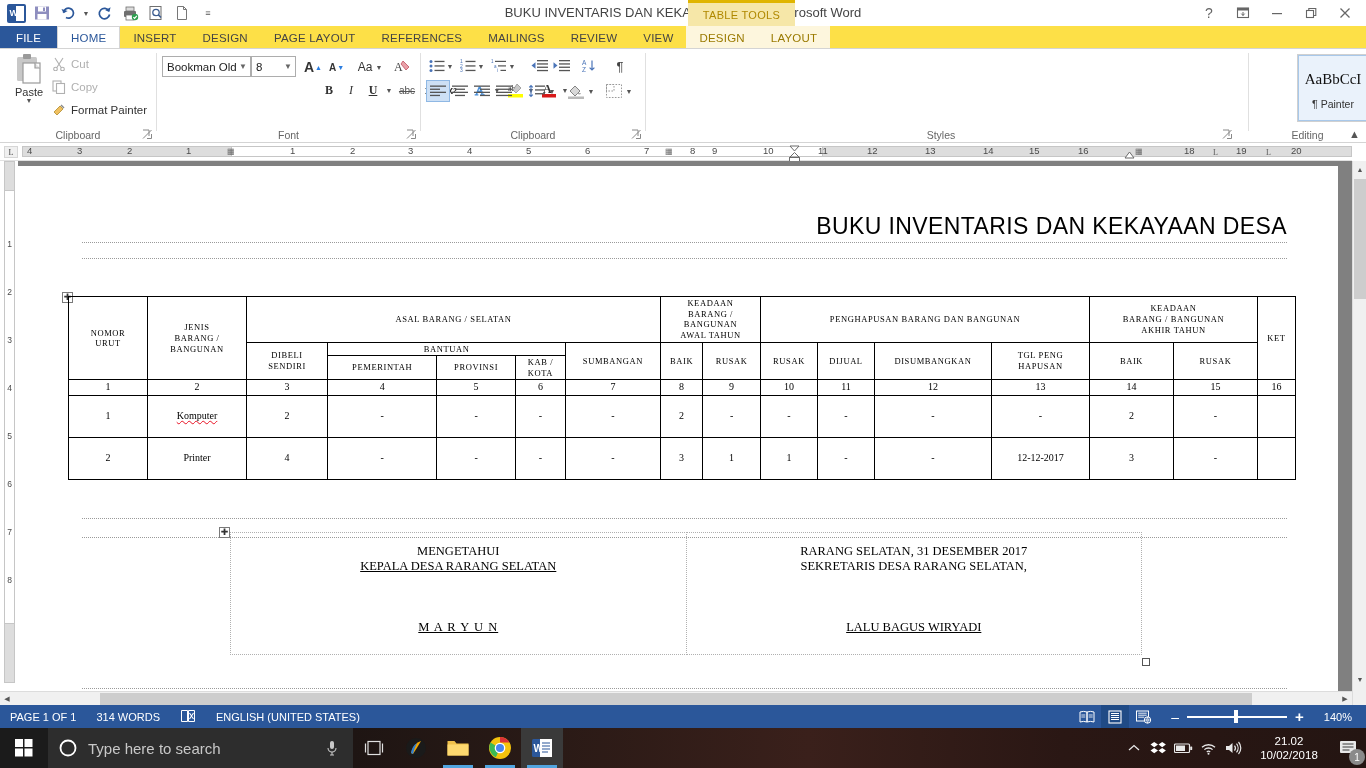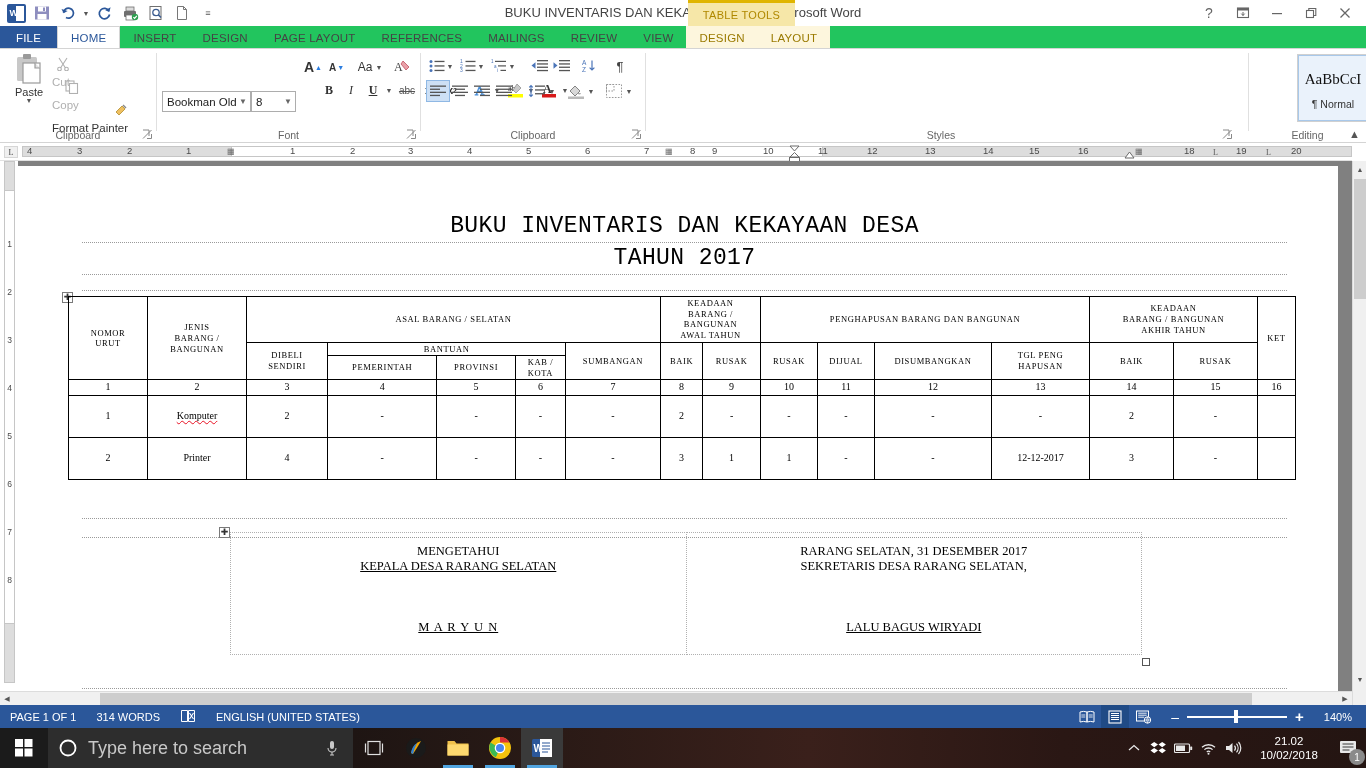--- a/index.html
+++ b/index.html
@@ -19,41 +19,41 @@
   .wordlogo span{position:absolute;left:3px;top:4px;color:#fff;font-size:9px;font-weight:bold;z-index:2;}
   .title-text{position:absolute;left:0;top:0;width:1366px;height:26px;line-height:26px;text-align:center;font-size:13px;color:#444;}
   .tabletools{position:absolute;left:688px;top:0;width:107px;height:26px;background:#f6e7a8;border-top:3px solid #e0b500;text-align:center;line-height:24px;font-size:11px;color:#b08800;letter-spacing:.3px;}
   .winbtns{position:absolute;right:4px;top:2px;display:flex;align-items:center;gap:0px;}
   .winbtn{width:34px;height:22px;display:flex;align-items:center;justify-content:center;color:#666;font-size:14px;cursor:pointer;}
   .signin{position:absolute;right:42px;top:28px;font-size:12px;color:#555;cursor:pointer;}
   .avatar{position:absolute;right:6px;top:26px;width:26px;height:24px;cursor:pointer;}
   .avatar svg{display:block;}
 
   
-  .tabs{position:absolute;left:0;top:26px;width:1366px;height:23px;background:#22c55e;display:flex;align-items:stretch;}
+  .tabs{position:absolute;left:0;top:26px;width:1366px;height:23px;background:#fde047;display:flex;align-items:stretch;}
   .tab{padding:0 13px;font-size:11.5px;color:#444;display:flex;align-items:center;cursor:pointer;letter-spacing:.2px;}
   .tab.file{background:#2b579a;color:#fff;padding:0 16px;}
   .tab.active{color:#2b579a;background:#fff;border-left:1px solid #d4d4d4;border-right:1px solid #d4d4d4;border-top:1px solid #d4d4d4;}
   .tab.tt{background:#fdf6dd;color:#9a7a00;}
   .tabline{position:absolute;left:0;top:48px;width:1366px;height:1px;background:#d4d4d4;}
 
   
   .ribbon{position:absolute;left:0;top:49px;width:1366px;height:94px;background:#fff;border-bottom:1px solid #d4d4d4;}
   .group{position:absolute;top:0;height:93px;}
   .group-label{position:absolute;bottom:1px;width:100%;text-align:center;font-size:10.5px;color:#666;}
   .gdiv{position:absolute;top:4px;width:1px;height:78px;background:#e0e0e0;}
   .dlg{position:absolute;bottom:2px;right:3px;width:11px;height:11px;cursor:pointer;color:#888;font-size:9px;}
 
   
   .paste-btn{position:absolute;left:6px;top:4px;width:46px;height:72px;display:flex;flex-direction:column;align-items:center;cursor:pointer;}
   .paste-lbl{font-size:11px;color:#333;margin-top:1px;}
-  .clip-item{position:absolute;left:52px;font-size:11.5px;color:#b0b0b0;display:flex;align-items:flex-end;gap:5px;cursor:default;flex-direction:column;}
-
-  
-  .fontbox{position:absolute;border:1px solid #adadad;background:#fff;height:21px;display:flex;align-items:center;font-size:11.5px;color:#222;padding-left:4px;cursor:text;margin-top:35px;}
+  .clip-item{position:absolute;left:52px;font-size:11.5px;color:#b0b0b0;display:flex;align-items:center;gap:5px;cursor:default;}
+
+  
+  .fontbox{position:absolute;border:1px solid #adadad;background:#fff;height:21px;display:flex;align-items:center;font-size:11.5px;color:#222;padding-left:4px;cursor:text;}
   .fcaret{margin-left:auto;margin-right:3px;color:#666;font-size:8px;}
   .fbtn{position:absolute;height:22px;display:flex;align-items:center;justify-content:center;cursor:pointer;font-size:12px;color:#333;}
 
   
   .pbtn{position:absolute;width:20px;height:20px;display:flex;align-items:center;justify-content:center;cursor:pointer;}
   .pbtn.sel{background:#cde0f5;outline:1px solid #8fb8e4;}
 
   
   .stylebox{position:absolute;left:651px;top:5px;width:577px;height:68px;border:1px solid #d0d0d0;background:#fff;display:flex;}
   .style-item{width:70px;height:66px;display:flex;flex-direction:column;align-items:center;justify-content:center;cursor:pointer;border:1px solid transparent;overflow:hidden;}
@@ -69,21 +69,21 @@
   .vruler{position:absolute;left:0;top:161px;width:18px;height:544px;background:#fff;}
   .vr-grey{position:absolute;left:4px;width:11px;background:#dddddd;border:1px solid #c6c6c6;}
   .vr-white{position:absolute;left:4px;width:11px;background:#fff;border-left:1px solid #c6c6c6;border-right:1px solid #c6c6c6;}
   .vr-num{position:absolute;left:4px;width:11px;text-align:center;font-size:8.5px;color:#4a4a4a;}
 
   
   .docarea{position:absolute;left:18px;top:161px;width:1334px;height:544px;background:#808080;overflow:hidden;}
   .page{position:absolute;left:0px;top:5px;width:1320px;height:600px;background:#fff;}
 
   
-  .doc-title{text-align:center;font-family:Liberation Mono, monospace;letter-spacing:.4px;}
+  .doc-title{text-align:right;font-family:Liberation Sans, sans-serif;letter-spacing:.4px;}
   .dotline{border-bottom:1px dotted #9a9a9a;}
 
   table.inv{border-collapse:collapse;font-family:"Liberation Serif", serif;}
   table.inv td{border:1px solid #000;text-align:center;vertical-align:middle;font-size:8.5px;letter-spacing:.6px;line-height:1.25;padding:1px 2px;}
   table.inv td.num{letter-spacing:0;font-size:10px;}
   table.inv td.data{font-size:10px;letter-spacing:0;height:42px;}
   .misspell{text-decoration:underline wavy #e81123;text-decoration-skip-ink:none;}
 
   table.sign{border-collapse:collapse;font-family:"Liberation Serif", serif;width:100%;}
   table.sign td{border:1px dotted #b0b0b0;text-align:center;vertical-align:top;font-size:12.5px;padding:0;}
@@ -103,21 +103,21 @@
   .status{position:absolute;left:0;top:705px;width:1366px;height:23px;background:#2b579a;color:#fff;font-size:11px;display:flex;align-items:center;}
   .st-item{padding:0 10px;cursor:pointer;white-space:nowrap;}
   .viewbtn{width:28px;height:23px;display:flex;align-items:center;justify-content:center;cursor:pointer;}
   .viewbtn.active{background:#204b86;}
   .zoomtrack{position:relative;width:100px;height:23px;display:flex;align-items:center;}
 
   
   .taskbar{position:absolute;left:0;top:728px;width:1366px;height:40px;background:#1b1b1b;display:flex;align-items:center;}
   .startbtn{width:48px;height:40px;display:flex;align-items:center;justify-content:center;cursor:pointer;}
   .searchbox{width:305px;height:40px;background:#2d2d2d;display:flex;align-items:center;padding:0 10px;cursor:text;}
-  .search-ph{color:#c8c8c8;font-size:18px;margin-left:10px;}
+  .search-ph{color:#c8c8c8;font-size:15px;margin-left:10px;}
   .tb-icon{width:42px;height:40px;display:flex;align-items:center;justify-content:center;cursor:pointer;position:relative;}
   .tb-icon.active{background:#3a3a3a;}
   .tb-icon.active::after{content:"";position:absolute;bottom:0;left:6px;width:30px;height:3px;background:#51a5e0;}
   .tb-icon.open::after{content:"";position:absolute;bottom:0;left:6px;width:30px;height:3px;background:#51a5e0;}
   .tray{margin-left:auto;display:flex;align-items:center;height:40px;}
   .tray-icon{width:25px;height:40px;display:flex;align-items:center;justify-content:center;cursor:pointer;color:#e8e8e8;}
   .clock{width:86px;height:40px;display:flex;flex-direction:column;align-items:center;justify-content:center;color:#fff;font-size:11.5px;line-height:14px;cursor:pointer;}
   .notif{width:34px;height:40px;display:flex;align-items:center;justify-content:center;cursor:pointer;position:relative;}
   .taskbar-bg{position:absolute;left:353px;top:728px;width:1013px;height:40px;background:linear-gradient(90deg,#1e1513 0%,#2a1a16 20%,#3a201b 45%,#2a1714 70%,#241512 100%);}
 </style>
@@ -475,21 +475,21 @@
           <path d="M5 9.5 h4.5 V5" fill="none" stroke="#888" stroke-width="1"></path>
         </svg>
     </div>
   </div>
   <div class="gdiv" style="left:645px"></div>
 
   <div class="group" style="left:646px;width:600px;">
     <div class="stylebox">
       <div class="style-item sel">
         <div class="style-prev">AaBbCcI</div>
-        <div class="style-name">¶ Normal</div>
+        <div class="style-name">¶ Painter</div>
       </div>
 
     </div>
     <div class="group-label" style="left:0;width:590px">Styles</div>
     <div class="dlg" style="right:13px">
       <svg width="11" height="11" viewBox="0 0 11 11">
           <path d="M1 1 h6 v6" fill="none" stroke="#888" stroke-width="1"></path>
           <path d="M1 9.5 L9.5 1" stroke="#888" stroke-width="1"></path>
           <path d="M5 9.5 h4.5 V5" fill="none" stroke="#888" stroke-width="1"></path>
         </svg>
@@ -565,21 +565,20 @@
   <div class="vr-num" style="top:318px">6</div>
   <div class="vr-num" style="top:366px">7</div>
   <div class="vr-num" style="top:414px">8</div>
 </div>
 
 <div class="docarea">
   <div class="page">
 
     <div style="position:absolute;left:64px;top:46px;width:1205px;">
       <div class="doc-title dotline" style="font-size:23px;line-height:29px;padding-bottom:1px">BUKU INVENTARIS DAN KEKAYAAN DESA</div>
-      <div class="doc-title dotline" style="font-size:23px;line-height:30px;padding-bottom:1px">TAHUN 2017</div>
       <div class="dotline" style="height:16px"></div>
     </div>
 
     <div class="tablehandle" style="left:44px;top:126px">✚</div>
 
     <table class="inv" style="position:absolute;left:50px;top:130px;">
       <tbody>
           <tr>
         <td rowspan="3" style="width:79px;height:37px"><span>NOMOR<br>URUT</span></td>
         <td rowspan="3" style="width:99px">JENIS<br>BARANG /<br>BANGUNAN</td>

